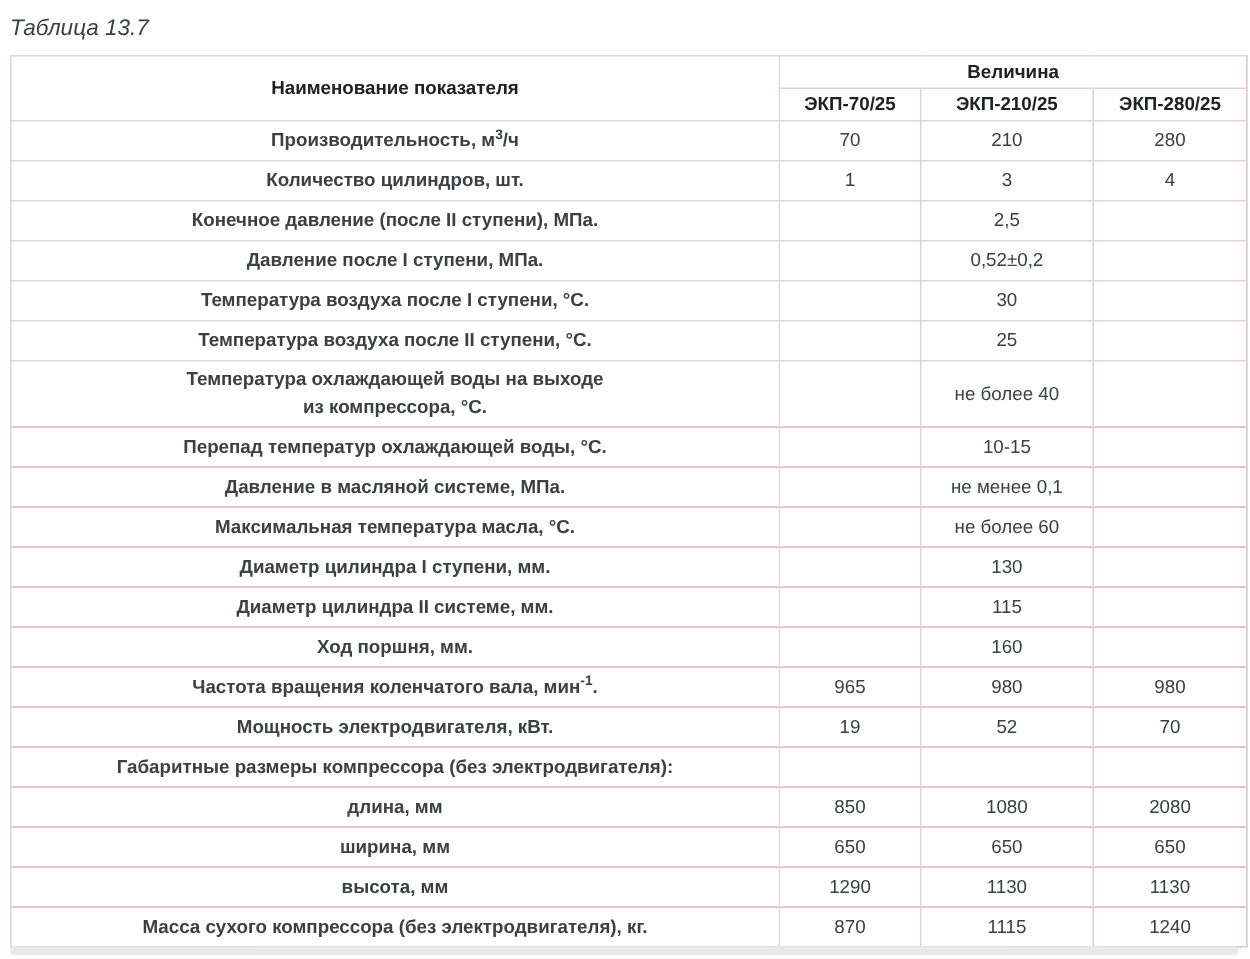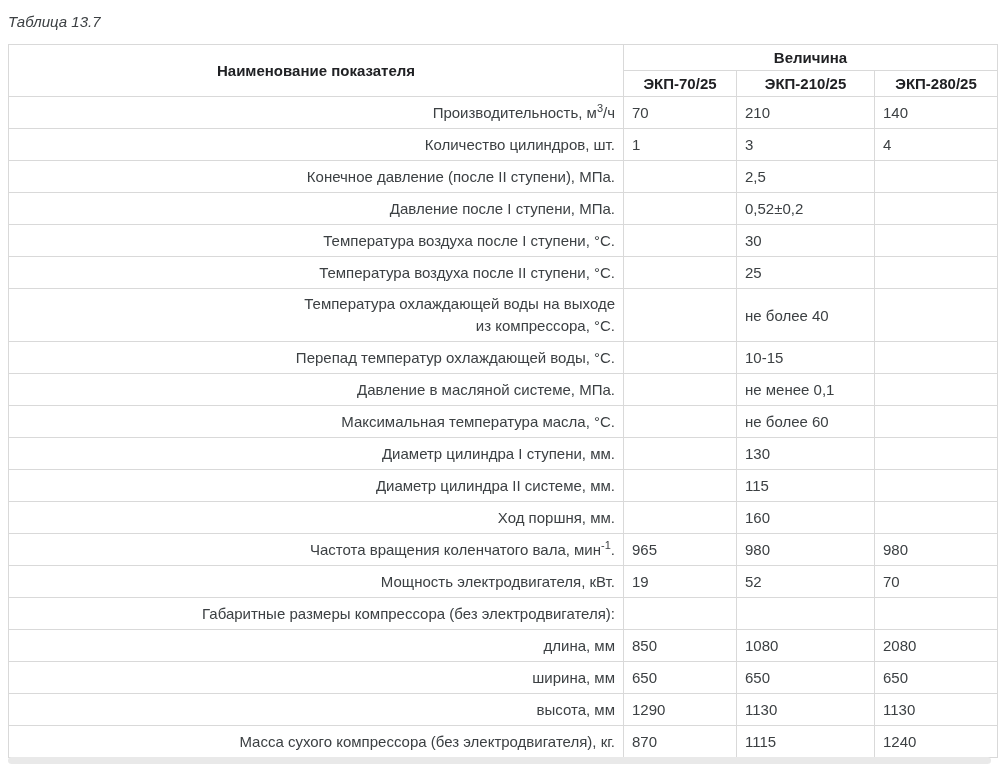--- a/index.html
+++ b/index.html
@@ -8,21 +8,21 @@
     background: #ffffff;
     width: 1000px;
     height: 767px;
     font-family: "Liberation Sans", sans-serif;
     color: #3c4043;
     position: relative;
     overflow: hidden;
   }
   .page-title {
     font-style: italic;
-    font-size: 15px;
+    font-size: 18px;
     color: #3c4043;
     margin: 10px 0 0 8px;
     height: 24px;
     line-height: 24px;
   }
   table.spec {
     border-collapse: collapse;
     table-layout: fixed;
     width: 989px;
     margin: 10px 0 0 8px;
@@ -44,25 +44,27 @@
     text-align: center;
     padding: 2px 4px;
     height: 21px;
   }
   table.spec td {
     padding: 4px 8px;
     height: 23px;
     vertical-align: middle;
   }
   td.name-cell {
-    text-align: right;
+    text-align: center;
     padding-left: 10px;
     line-height: 22px;
+    font-weight: bold;
   }
   td.val-cell {
+    text-align: center;
   }
   td.name-cell sup {
     font-size: 11px;
     line-height: 0;
   }
   td.name-cell .line2 { line-height: 22px; }
   .h-scrollbar {
     position: absolute;
     left: 8px;
     top: 757px;
@@ -93,21 +95,21 @@
       <th>ЭКП-70/25</th>
       <th>ЭКП-210/25</th>
       <th>ЭКП-280/25</th>
     </tr>
   </thead>
   <tbody>
     <tr>
       <td class="name-cell"><span>Производительность, м</span><sup>3</sup><span>/ч</span><div class="line2"></div></td>
       <td class="val-cell">70</td>
       <td class="val-cell">210</td>
-      <td class="val-cell">140</td>
+      <td class="val-cell">280</td>
     </tr>
     <tr>
       <td class="name-cell"><span>Количество цилиндров, шт.</span><sup></sup><span></span><div class="line2"></div></td>
       <td class="val-cell">1</td>
       <td class="val-cell">3</td>
       <td class="val-cell">4</td>
     </tr>
     <tr>
       <td class="name-cell"><span>Конечное давление (после II ступени), МПа.</span><sup></sup><span></span><div class="line2"></div></td>
       <td class="val-cell"></td>

